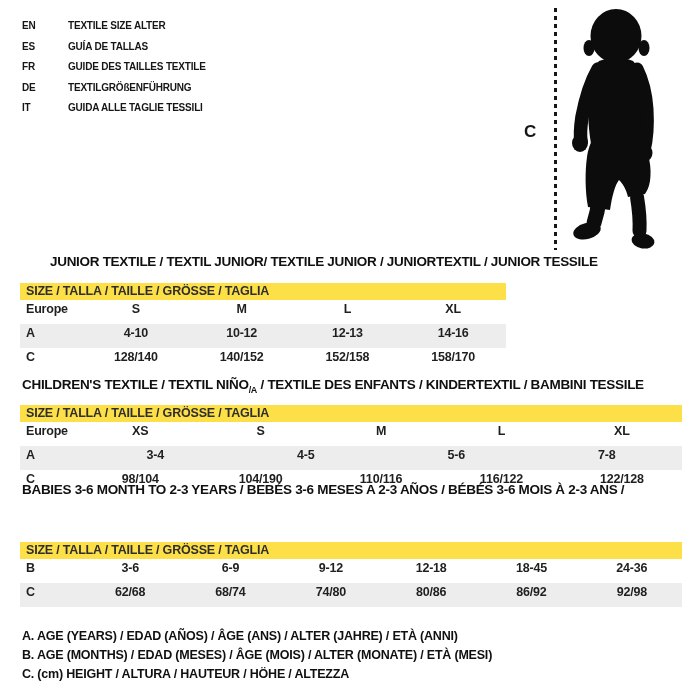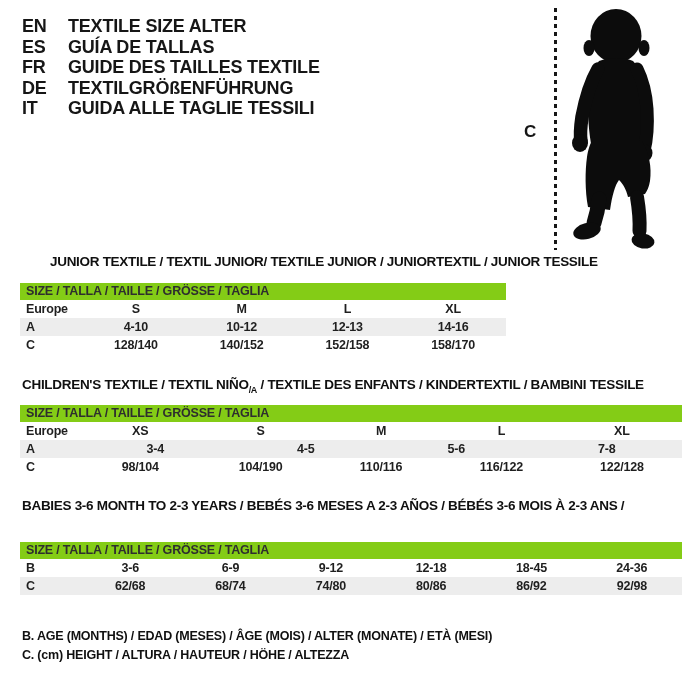--- a/index.html
+++ b/index.html
@@ -3,40 +3,40 @@
 <meta charset="utf-8">
 <style>
   html,body{margin:0;padding:0;background:#fff;}
   .canvas{
     position:relative;width:700px;height:700px;background:#ffffff;overflow:hidden;
     font-family:"Liberation Sans",sans-serif;font-weight:700;color:#161616;
     letter-spacing:-0.2px;
   }
   
   .lang-list{position:absolute;left:22px;top:16px;}
-  .lang-row{display:flex;line-height:20.5px;font-size:18px;}
+  .lang-row{display:flex;line-height:20.5px;font-size:10px;}
   .lang-code{width:46px;}
   
   .height-line{
     position:absolute;left:554px;top:8px;width:3px;height:242px;
     background:repeating-linear-gradient(to bottom,#161616 0 4px,transparent 4px 8px);
   }
   .height-label{position:absolute;left:524px;top:122px;font-size:17px;}
   .silhouette{position:absolute;left:565px;top:3px;}
   
   .sec-title{position:absolute;left:22px;font-size:13.5px;color:#101010;letter-spacing:-0.3px;}
   .sec-title .sub{font-size:9px;vertical-align:sub;}
   .two-line{line-height:18.5px;}
   
   .grid{position:absolute;left:20px;}
   .band{
-    height:17px;line-height:17px;background:#84cc16;color:#2e2e2e;
+    height:17px;line-height:17px;background:#fde047;color:#2e2e2e;
     font-size:12.5px;padding-left:6px;box-sizing:border-box;
   }
-  .t-row{display:flex;height:18px;line-height:18px;font-size:12.5px;color:#1f1f1f;}
+  .t-row{display:flex;height:24px;line-height:18px;font-size:12.5px;color:#1f1f1f;}
   .t-row.shaded{background:#ededed;}
   .t-label{padding-left:6px;box-sizing:border-box;text-align:left;}
   .w1 .t-label{width:63px;}
   .w2 .t-label{width:60px;}
   .t-cell{flex:1;text-align:center;}
   
   .footnotes{position:absolute;left:22px;top:627px;font-size:12.5px;line-height:19px;color:#101010;}
 </style>
 </head>
 <body>
@@ -133,21 +133,21 @@
     <div class="t-row">
       <span class="t-label">C</span>
       <span class="t-cell">98/104</span>
       <span class="t-cell">104/190</span>
       <span class="t-cell">110/116</span>
       <span class="t-cell">116/122</span>
       <span class="t-cell">122/128</span>
     </div>
   </div>
 
-  <div class="sec-title two-line" style="top:497px;">
+  <div class="sec-title two-line" style="top:481px;">
     <div>BABIES 3-6 MONTH TO 2-3 YEARS / BEBÉS 3-6 MESES A 2-3 AÑOS / BÉBÉS 3-6 MOIS À 2-3 ANS /</div>
   </div>
   <div class="grid w2" style="top:542px;width:662px;">
     <div class="band">SIZE / TALLA / TAILLE / GRÖSSE / TAGLIA</div>
     <div class="t-row">
       <span class="t-label">B</span>
       <span class="t-cell">3-6</span>
       <span class="t-cell">6-9</span>
       <span class="t-cell">9-12</span>
       <span class="t-cell">12-18</span>
@@ -159,17 +159,18 @@
       <span class="t-cell">62/68</span>
       <span class="t-cell">68/74</span>
       <span class="t-cell">74/80</span>
       <span class="t-cell">80/86</span>
       <span class="t-cell">86/92</span>
       <span class="t-cell">92/98</span>
     </div>
   </div>
 
   <div class="footnotes">
+    <div>A. AGE (YEARS) / EDAD (AÑOS) / ÂGE (ANS) / ALTER (JAHRE) / ETÀ (ANNI)</div>
     <div>B. AGE (MONTHS) / EDAD (MESES) / ÂGE (MOIS) / ALTER (MONATE) / ETÀ (MESI)</div>
     <div>C. (cm) HEIGHT / ALTURA / HAUTEUR / HÖHE / ALTEZZA</div>
   </div>
 
 </div>
 
 </body></html>

